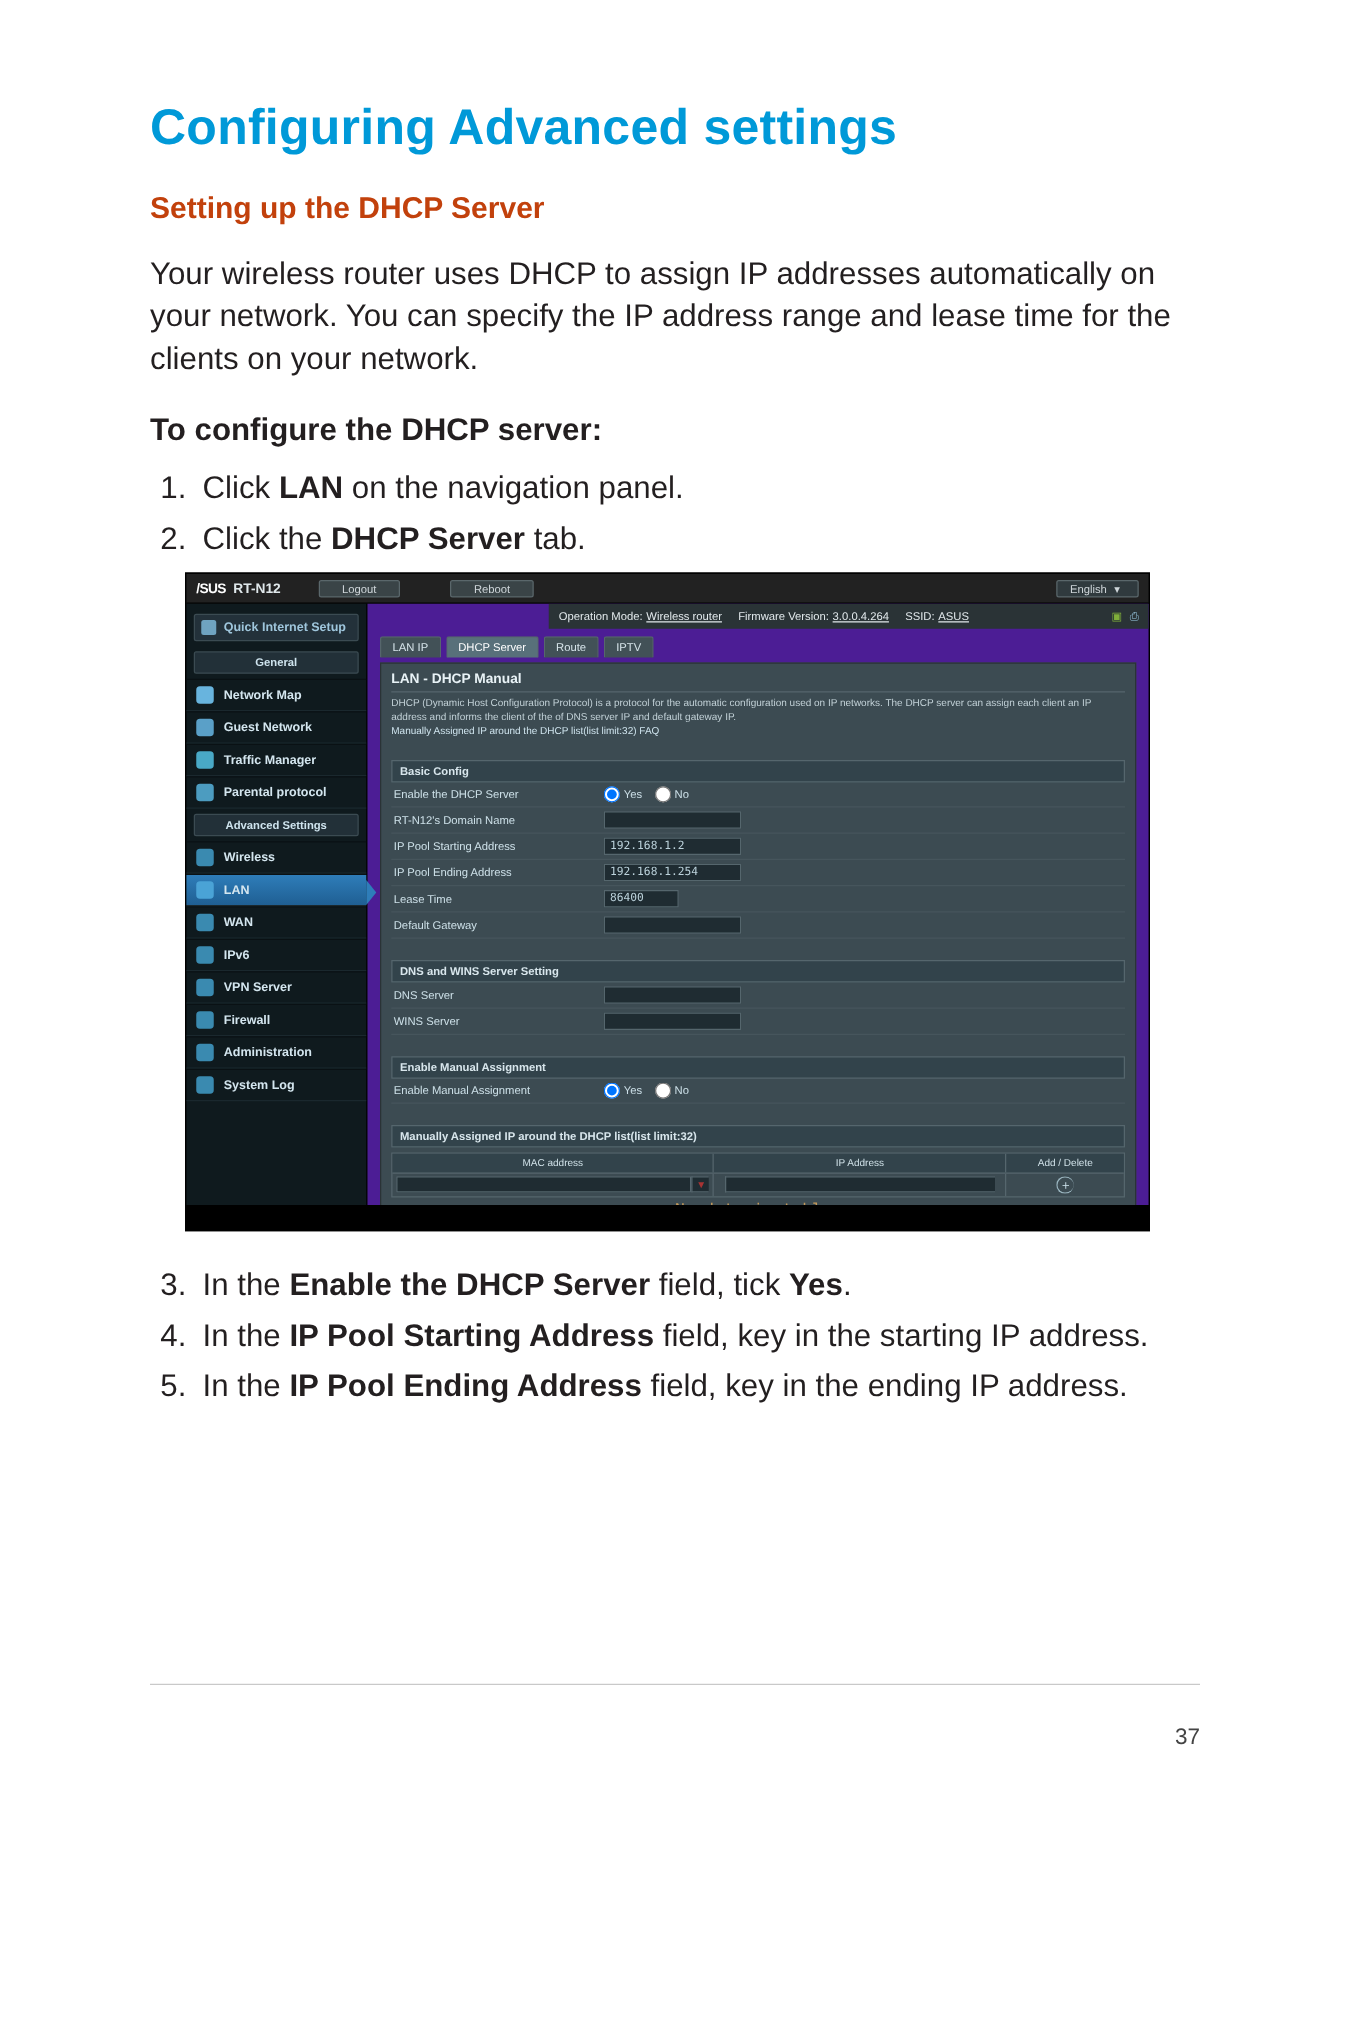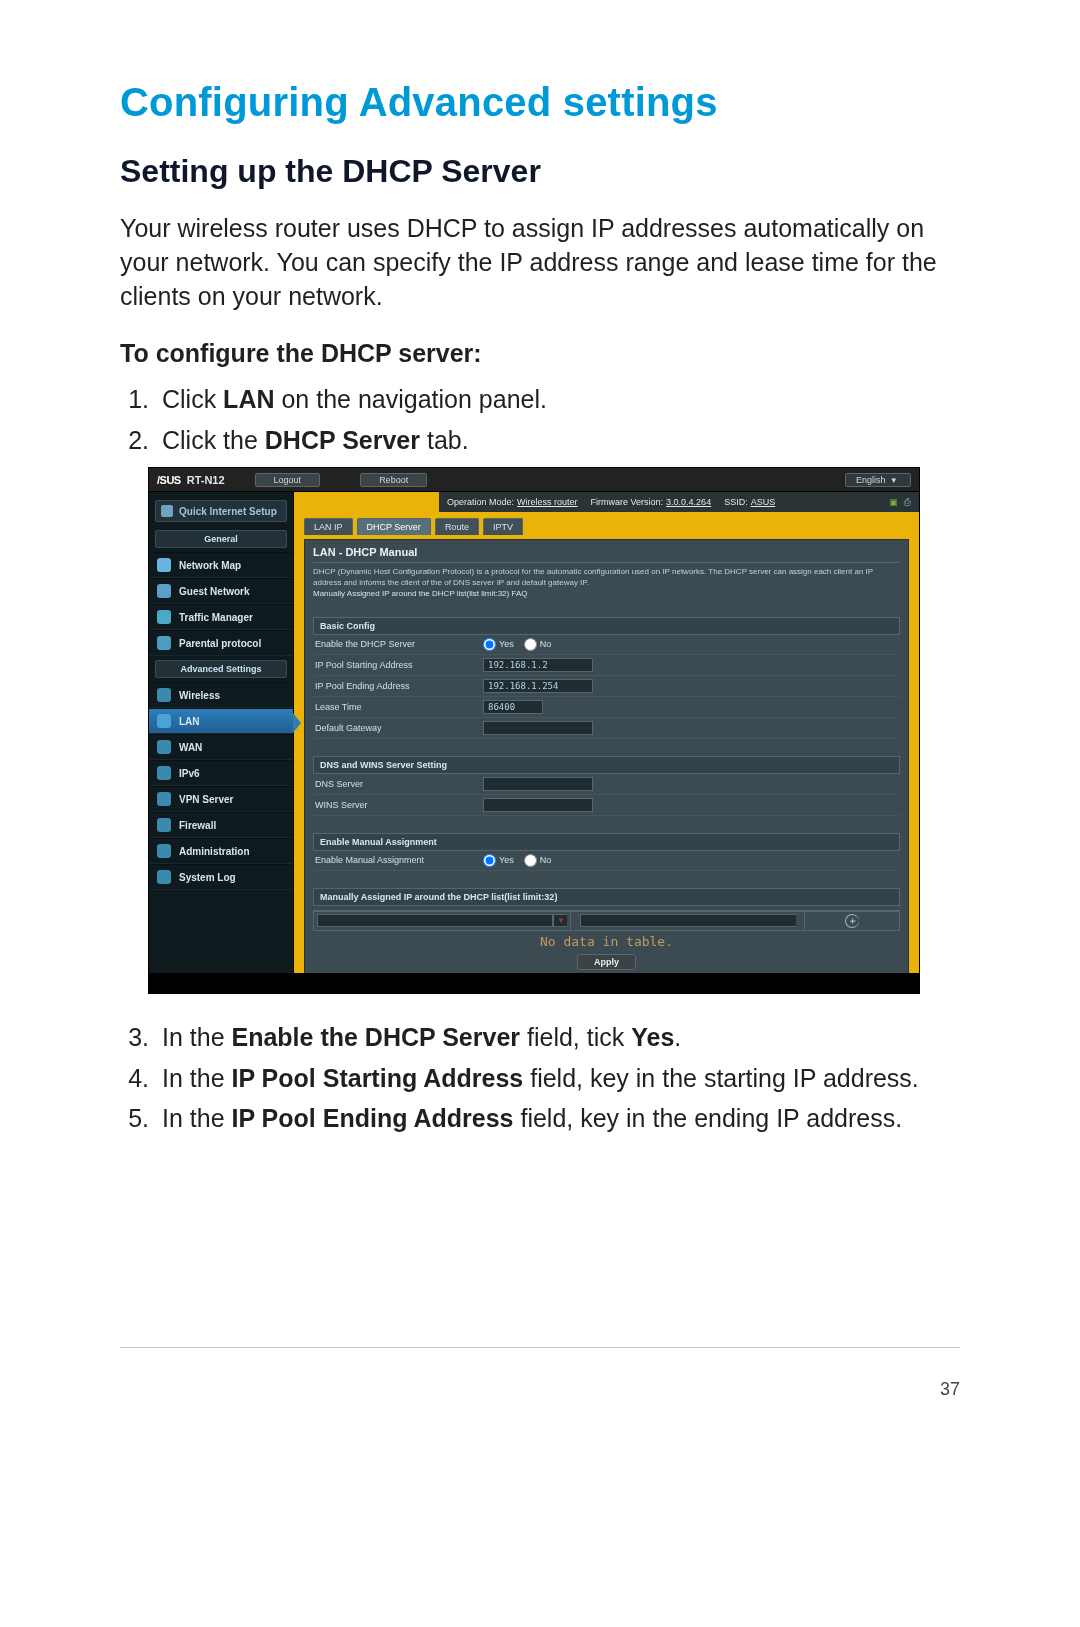--- a/index.html
+++ b/index.html
@@ -1,18 +1,18 @@
 <!DOCTYPE html>
 <html><head>
 <meta charset="utf-8">
 <style>
   html,body{margin:0;padding:0;background:#fff;color:#231f20;font-family:"Segoe UI",Arial,Helvetica,sans-serif}
   .page{width:1080px;height:1446px;position:relative;box-sizing:border-box;padding:80px 120px 0 120px}
   h1{color:#0099d8;font-weight:700;font-size:40px;margin:0 0 28px 0;letter-spacing:.2px}
-  h2{color:#0f172a;font-weight:700;font-size:32px;margin:0 0 22px 0}
+  h2{color:#c2410c;font-weight:700;font-size:24px;margin:0 0 22px 0}
   p.body{font-size:25px;line-height:1.35;margin:0 0 26px 0}
   p.lead{font-weight:700;font-size:25px;margin:0 0 14px 0}
   ol.steps{font-size:25px;line-height:1.38;margin:0 0 10px 0;padding-left:36px}
   ol.steps li{margin:0 0 6px 0;padding-left:6px}
   b{font-weight:700}
   .page-number{position:absolute;right:120px;bottom:46px;font-size:18px;color:#444}
   hr.footer{position:absolute;left:120px;right:120px;bottom:90px;border:none;border-top:1px solid #c9c9c9}
 
   
   .router{width:770px;height:525px;margin:10px 0 26px 28px;background:#000;border:1px solid #000;position:relative;font-family:Arial,Helvetica,sans-serif;font-size:10px;color:#cfd6da;overflow:hidden}
@@ -33,21 +33,21 @@
   .side-qis .wrench{width:12px;height:12px;display:inline-block;background:#6fa3c0;border-radius:2px}
   .side-head{background:#223038;color:#cfe4ee;font-size:9px;font-weight:700;text-align:center;padding:3px 0;margin:4px 6px;border-radius:2px;border:1px solid #3b4b52}
   .side-item{display:flex;align-items:center;gap:8px;padding:5px 8px;color:#d4e6ef;font-size:10px;font-weight:700;border-top:1px solid #0a1114;border-bottom:1px solid #1a282e;cursor:pointer}
   .side-item .ico{width:14px;height:14px;display:inline-block;border-radius:3px}
   .ico-map{background:#68b4de}.ico-guest{background:#5aa0c8}.ico-traffic{background:#49a9c6}.ico-parental{background:#4c9cc0}
   .ico-wireless{background:#3a8ab0}.ico-lan{background:#4aa3d6}.ico-wan{background:#3a8ab0}.ico-ipv6{background:#3a8ab0}
   .ico-vpn{background:#3a8ab0}.ico-fw{background:#3a8ab0}.ico-admin{background:#3a8ab0}.ico-log{background:#3a8ab0}
   .side-item.active{background:linear-gradient(#2e7db9,#1f5f93);position:relative}
   .side-item.active:after{content:"";position:absolute;right:-8px;top:4px;border-left:8px solid #2e7db9;border-top:10px solid transparent;border-bottom:10px solid transparent}
 
-  .r-main{flex:1;background:#eab308;padding:0 0 4px 0;overflow:hidden}
+  .r-main{flex:1;background:#4c1d95;padding:0 0 4px 0;overflow:hidden}
   .r-tabs{display:flex;gap:4px;padding:6px 10px 0 10px;font-size:9px}
   .r-tab{background:#425157;color:#d6e4ea;padding:3px 9px;border-radius:2px 2px 0 0;cursor:pointer;border:1px solid #56666c;border-bottom:none}
   .r-tab.active{background:#58707a;color:#fff}
   .r-panel{margin:4px 10px 0 10px;background:#3c4b52;border:1px solid #2a3336;padding:6px 8px 8px 8px}
   .r-title{font-weight:700;color:#e8f2f6;font-size:11px;border-bottom:1px solid #55666d;padding-bottom:4px;margin-bottom:4px}
   .r-desc{font-size:8px;color:#c2d1d7;line-height:1.35;margin-bottom:4px}
   .r-desc a{color:#cfe4ee;}
   .sect-head{background:#32434b;border:1px solid #55666d;color:#d8e6ec;font-size:9px;font-weight:700;padding:3px 6px;margin-top:17px}
   .cfg-row{display:flex;align-items:center;border-bottom:1px solid #46555c;padding:3px 0}
   .cfg-row .lbl{width:170px;font-size:9px;color:#cde0e8;padding-left:2px}
@@ -189,20 +189,24 @@
             <label class="radio">
                 <input type="radio" checked="" style="">
                 <span>Yes</span>
               </label>
             <label class="radio">
                 <input type="radio" style="">
                 <span>No</span>
               </label>
           </div>
           <div class="cfg-row">
+            <div class="lbl">RT-N12's Domain Name</div>
+            <input type="text" style="">
+          </div>
+          <div class="cfg-row">
             <div class="lbl">IP Pool Starting Address</div>
             <input type="text" value="192.168.1.2" style="">
           </div>
           <div class="cfg-row">
             <div class="lbl">IP Pool Ending Address</div>
             <input type="text" value="192.168.1.254" style="">
           </div>
           <div class="cfg-row">
             <div class="lbl">Lease Time</div>
             <input type="text" style="width: 60px;" value="86400">
@@ -230,20 +234,25 @@
                 <span>Yes</span>
               </label>
             <label class="radio">
                 <input type="radio" style="">
                 <span>No</span>
               </label>
           </div>
 
           <div class="sect-head">Manually Assigned IP around the DHCP list(list limit:32)</div>
           <div class="tbl">
+            <div class="thead">
+              <div class="c-mac">MAC address</div>
+              <div class="c-ip">IP Address</div>
+              <div class="c-act">Add / Delete</div>
+            </div>
             <div class="trow">
               <div class="c-mac">
                   <div class="inp"></div>
                   <div class="dd-toggle">▼</div>
                 </div>
               <div class="c-ip">
                   <div class="inp"></div>
                 </div>
               <div class="c-act">
                   <div class="addbtn">＋</div>

